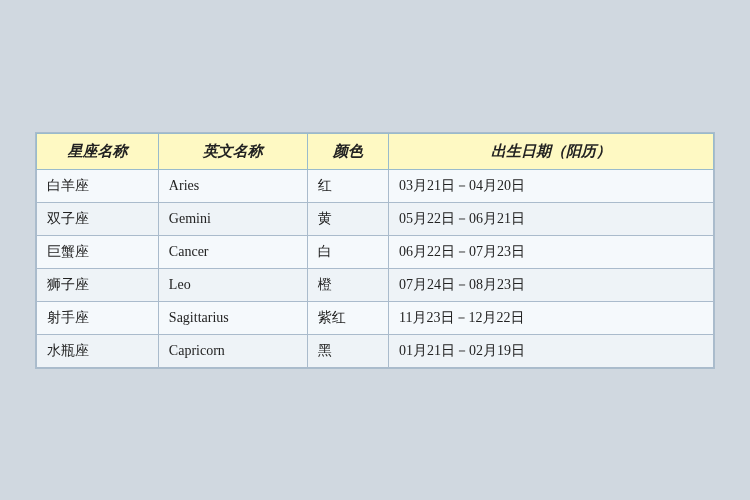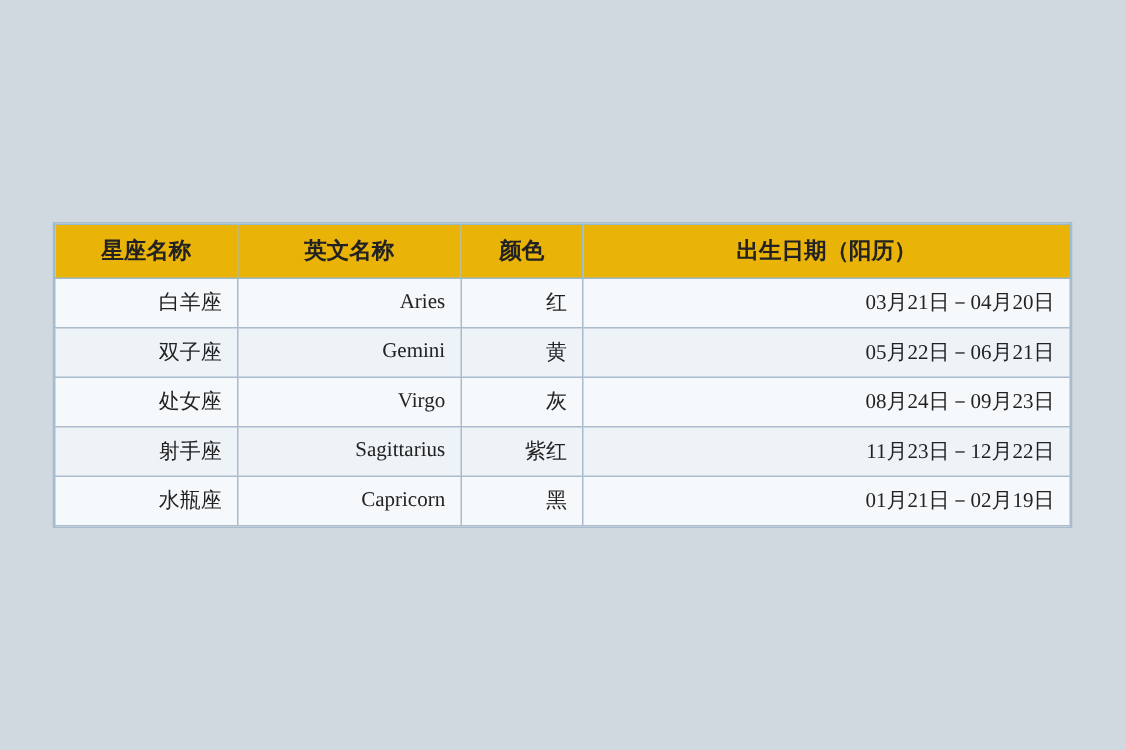--- a/index.html
+++ b/index.html
@@ -23,21 +23,22 @@
       border: 1px solid #aabccc;
       width: 680px;
     }
 
     table {
       width: 100%;
       border-collapse: collapse;
     }
 
     thead tr {
-      background-color: #eab308;
+      background-color: #fef9c3;
+      font-style: italic;
     }
 
     thead th {
       border: 1px solid #99bbcc;
       padding: 8px 10px;
       text-align: center;
       font-size: 15px;
       font-weight: bold;
       color: #222;
     }
@@ -46,21 +47,21 @@
       background-color: #f5f9fc;
     }
 
     tbody tr:nth-child(even) {
       background-color: #eef3f7;
     }
 
     tbody td {
       border: 1px solid #aabbcc;
       padding: 7px 10px;
-      text-align: right;
+      text-align: left;
       font-size: 14px;
       color: #222;
     }
 
     .col-chinese { width: 18%; }
     .col-english { width: 22%; }
     .col-color   { width: 12%; }
     .col-date    { width: 48%; }
   </style>
 </head>
@@ -83,24 +84,30 @@
           <td>红</td>
           <td>03月21日－04月20日</td>
         </tr>
         <tr>
           <td>双子座</td>
           <td>Gemini</td>
           <td>黄</td>
           <td>05月22日－06月21日</td>
         </tr>
         <tr>
-          <td>处女座</td>
-          <td>Virgo</td>
-          <td>灰</td>
-          <td>08月24日－09月23日</td>
+          <td>巨蟹座</td>
+          <td>Cancer</td>
+          <td>白</td>
+          <td>06月22日－07月23日</td>
+        </tr>
+        <tr>
+          <td>狮子座</td>
+          <td>Leo</td>
+          <td>橙</td>
+          <td>07月24日－08月23日</td>
         </tr>
         <tr>
           <td>射手座</td>
           <td>Sagittarius</td>
           <td>紫红</td>
           <td>11月23日－12月22日</td>
         </tr>
         <tr>
           <td>水瓶座</td>
           <td>Capricorn</td>

